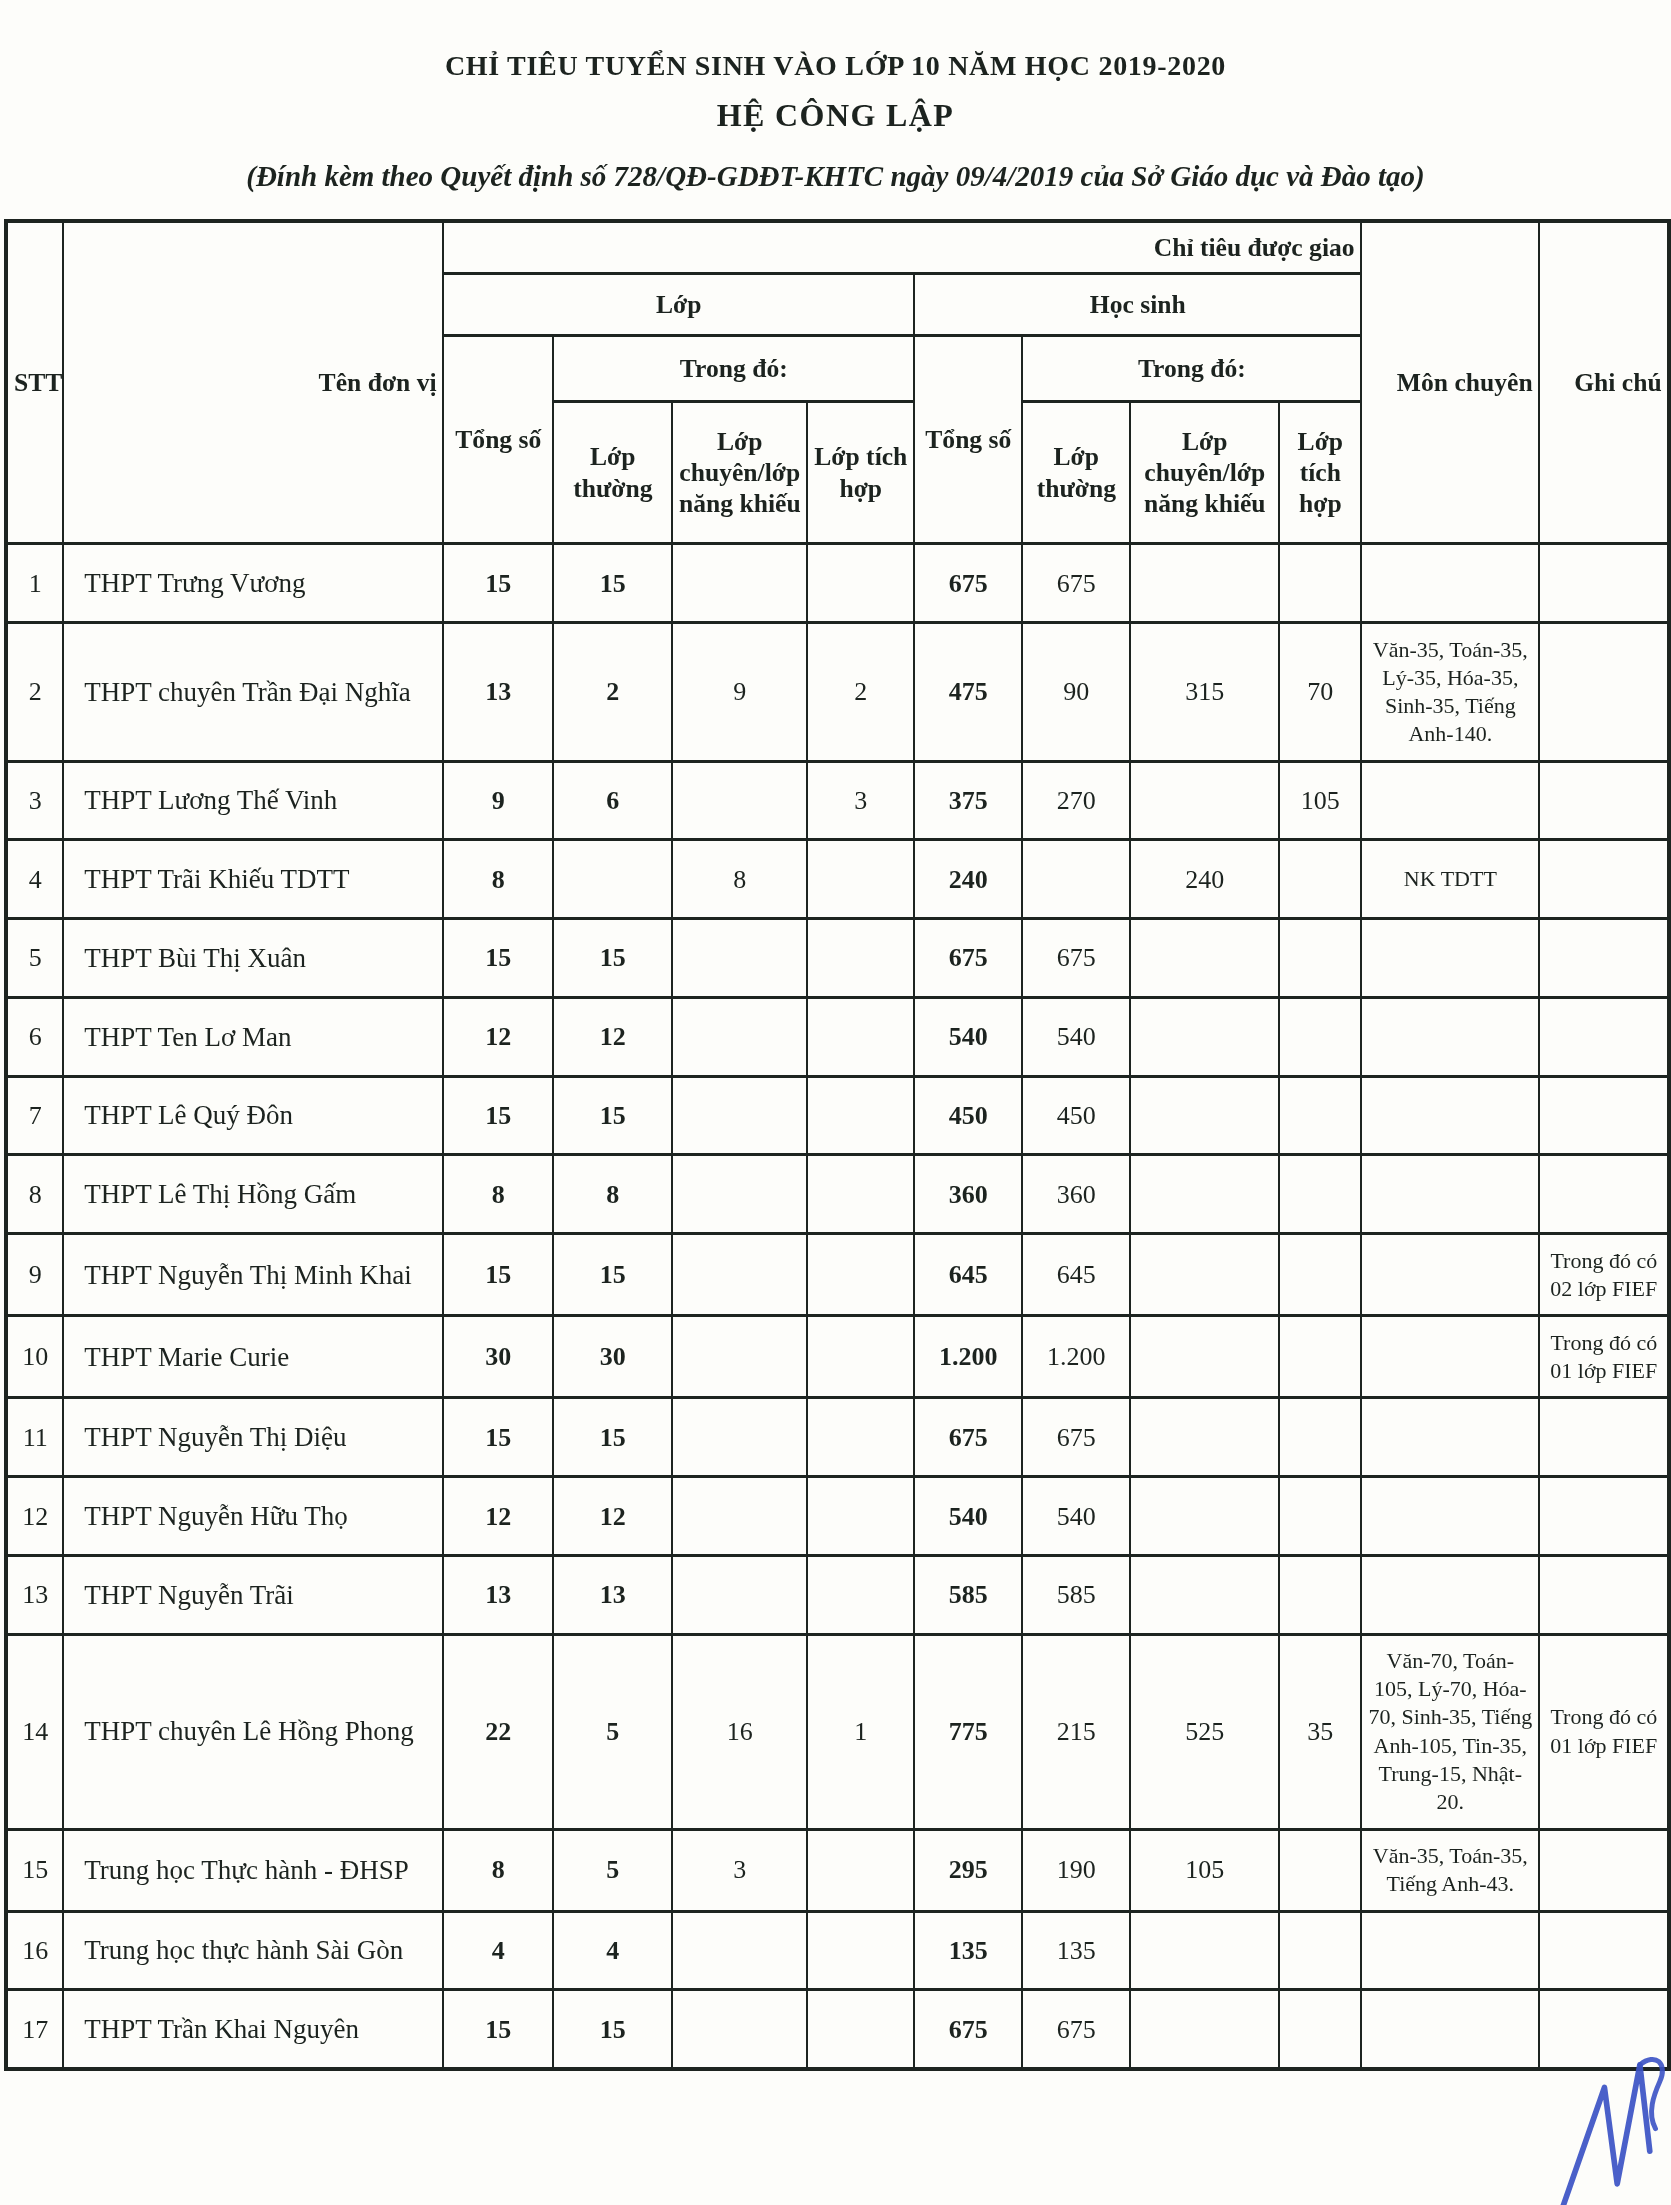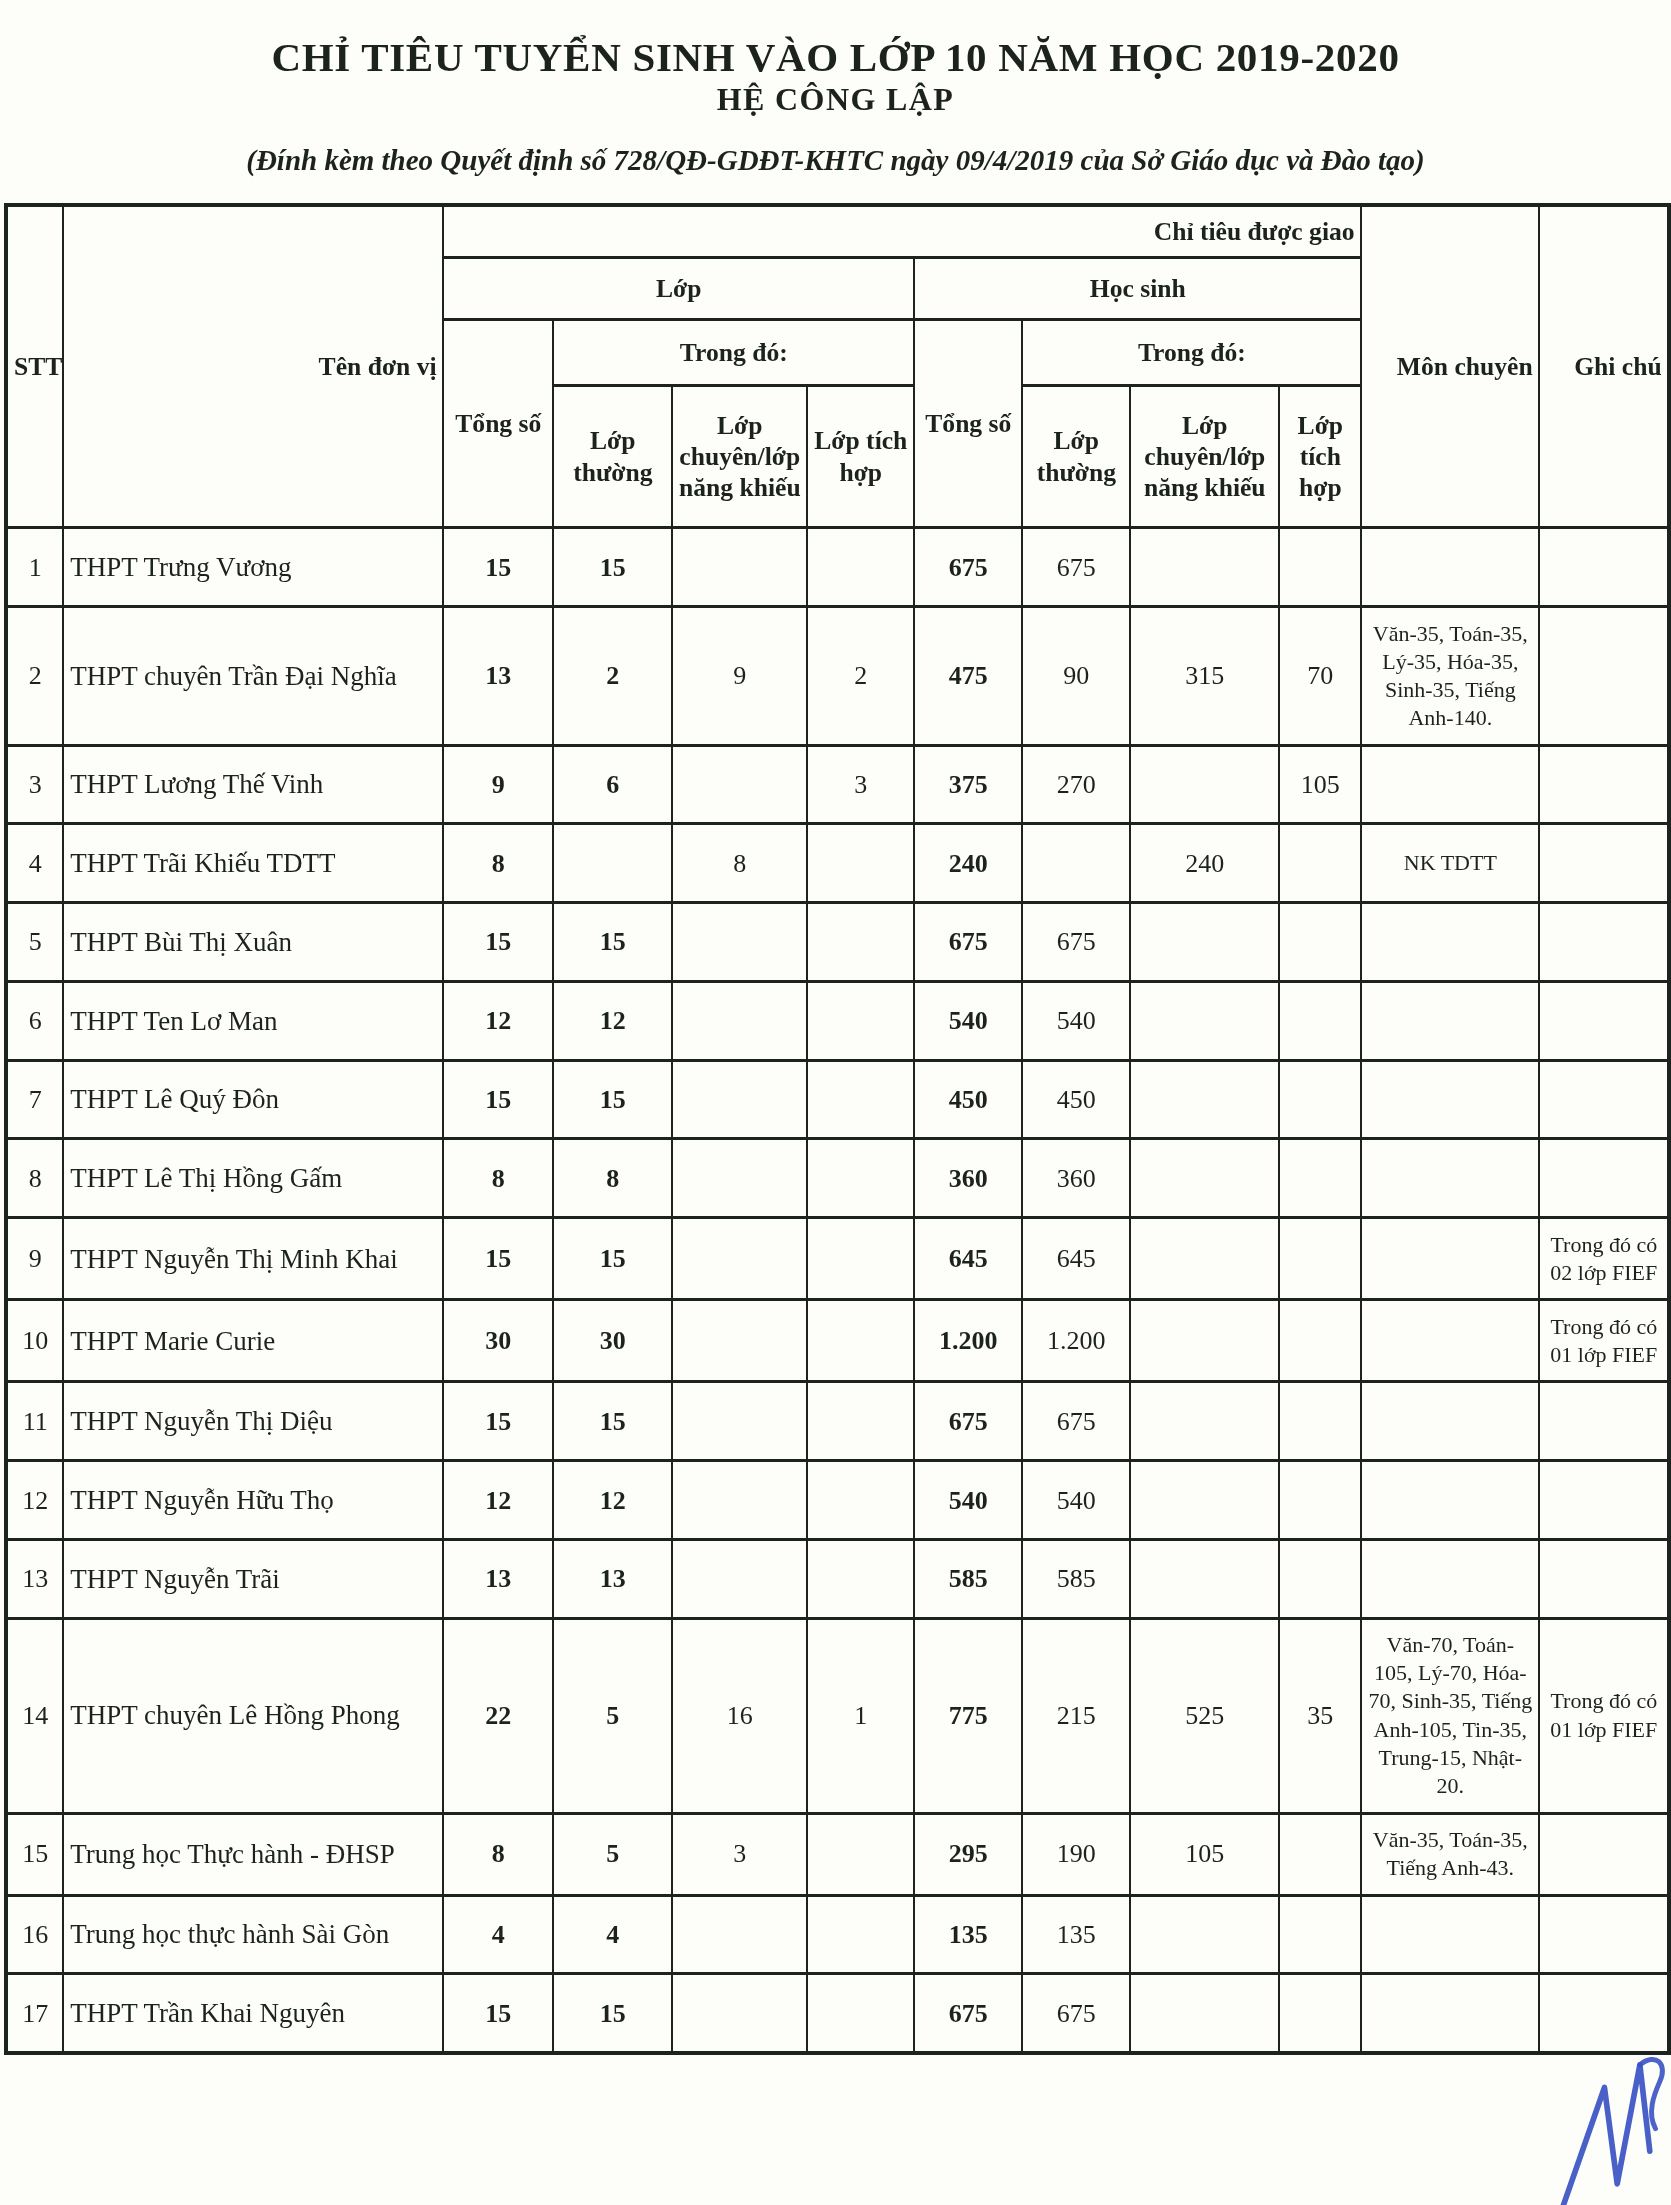--- a/index.html
+++ b/index.html
@@ -10,22 +10,22 @@
   }
   .page{
     position:relative;
     width:1671px;
     height:2205px;
     background:#fdfdfa;
     overflow:hidden;
   }
   .titles{ text-align:center; padding-top:36px; }
   .title-1{
-    font-size:41px; font-weight:bold; letter-spacing:0.7px;
-    line-height:43px; margin:0;
+    font-size:28px; font-weight:bold; letter-spacing:0.7px;
+    line-height:43px; margin:8px;
   }
   .title-2{
     font-size:32px; font-weight:bold; letter-spacing:1.4px;
     line-height:41px; margin:0;
   }
   .subtitle{
     font-size:29px; font-weight:bold; font-style:italic;
     line-height:44px; margin:18px;
   }
   table.quota{
@@ -50,21 +50,21 @@
     background:#fdfdfa;
   }
   thead tr.t1 th{ height:40px;text-align:right; }
   thead tr.t2 th{ height:51px; }
   thead tr.t3 th{ height:54px; }
   thead tr.t4 th{ height:131px; }
   tbody td{
     font-size:26px; line-height:1.2; height:53px;
   }
   tbody td.c-name{
-    text-align:left; padding-left:6px; font-size:27px;
+    text-align:left; padding-left:20px; font-size:27px;
   }
   tbody td.bold{ font-weight:bold; }
   tbody td.c-mon, tbody td.c-note{
     font-size:22px; padding:11.4px 5.7px; line-height:1.28;
   }
   .signature{
     position:absolute;
     right:-12.8px; bottom:-10px;
     width:135px; height:170px;
     pointer-events:none;

